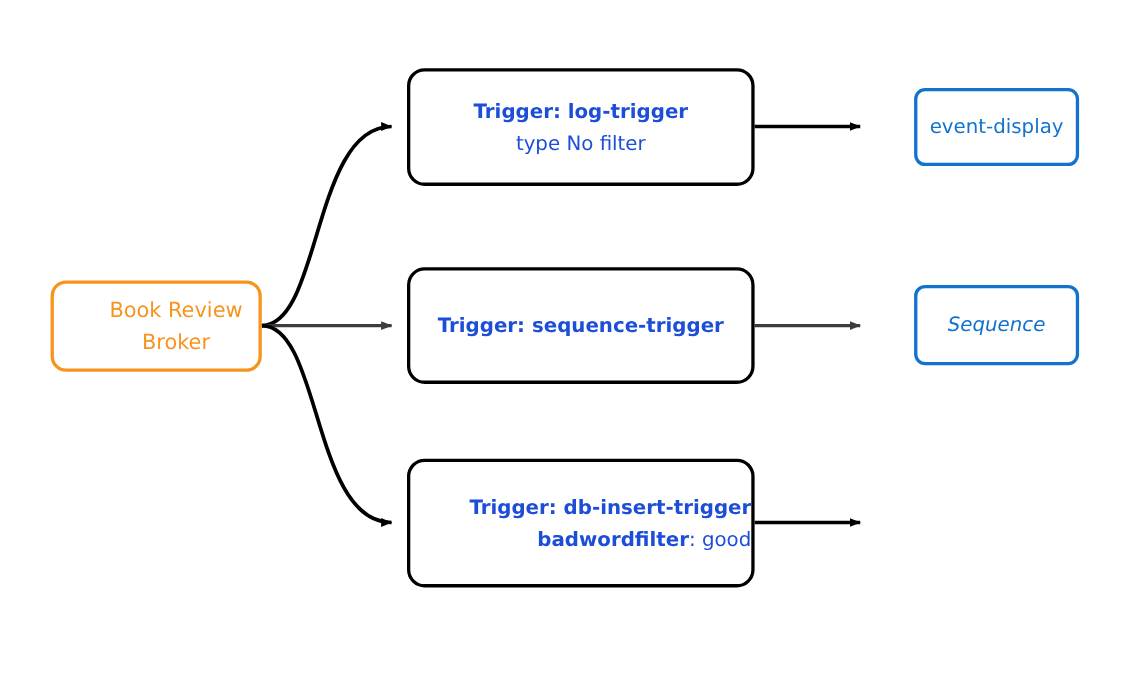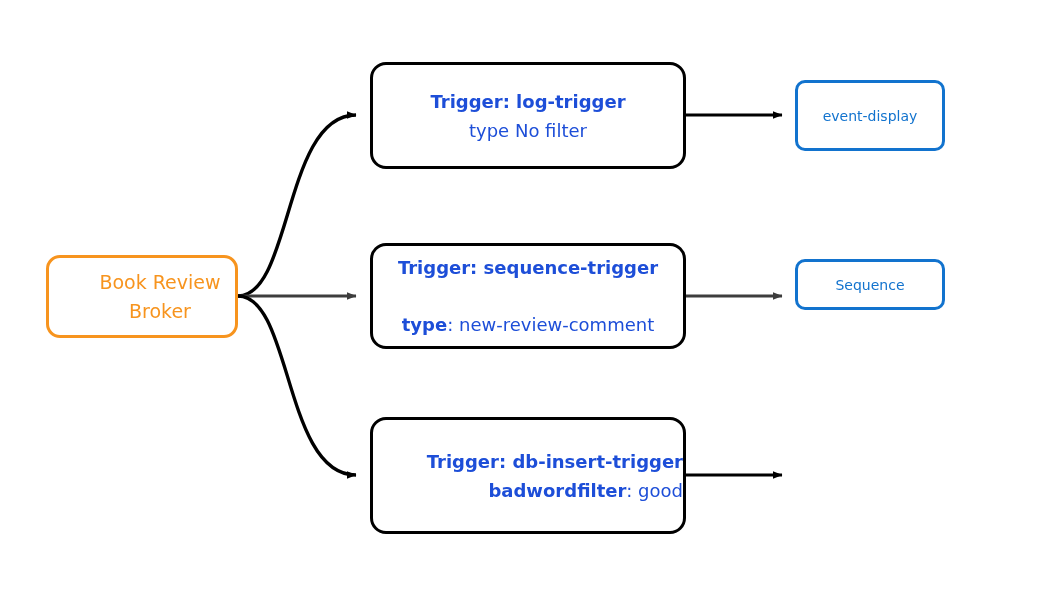--- a/index.html
+++ b/index.html
@@ -46,22 +46,23 @@
     border: 3px solid #000000;
     border-radius: 16px;
     color: #1d4ed8;
     font-size: 18px;
     line-height: 29px;
   }
   .node-sink {
     border: 3px solid #1273CE;
     border-radius: 10px;
     color: #1273CE;
-    font-size: 14px;
+    font-size: 18px;
     line-height: 28px;
+    margin-left: 36px;
   }
   .line {
     white-space: nowrap;
   }
   .b { font-weight: bold; }
   .n { font-weight: normal; }
 </style>
 </head>
 <body>
 
@@ -95,30 +96,29 @@
     <div class="line">Broker</div>
   </div>
 
   <div class="node node-trigger" style="left:370px; top:62px; width:316px; height:107px;">
     <div class="line b">Trigger: log-trigger</div>
     <div class="line"><span class="n">type No filter</span></div>
   </div>
 
   <div class="node node-trigger" style="left:370px; top:243px; width:316px; height:106px;gap:28px;">
     <div class="line b">Trigger: sequence-trigger</div>
-    <div class="line"><span class="b">type</span><span class="n">: new-review-comment</span></div>
   </div>
 
   <div class="node node-trigger" style="left:370px; top:417px; width:316px; height:117px;align-items:flex-end;">
     <div class="line b">Trigger: db-insert-trigger</div>
     <div class="line"><span class="b">badwordfilter</span><span class="n">: good</span></div>
   </div>
 
   <div class="node node-sink" style="left:795px; top:80px; width:150px; height:71px;">
     <div class="line">event-display</div>
   </div>
 
-  <div class="node node-sink" style="left:795px; top:259px; width:150px; height:51px;">
+  <div class="node node-sink" style="left:795px; top:259px; width:150px; height:73px;font-style:italic;">
     <div class="line">Sequence</div>
   </div>
 
 
 </div>
 
 </body></html>

